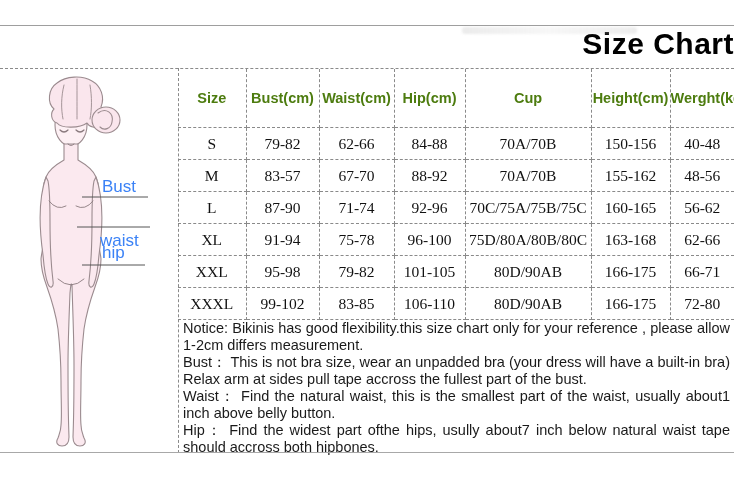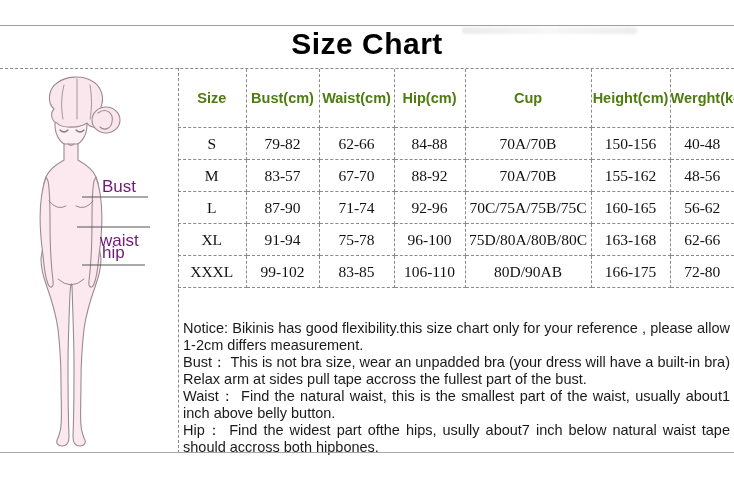--- a/index.html
+++ b/index.html
@@ -8,34 +8,34 @@
     width:734px;height:498px;
     background:#fff;
     overflow:hidden;
     font-family:"Liberation Sans",sans-serif;
     color:#111;
   }
   .top-line{position:absolute;left:0;top:25px;width:734px;height:1px;background:#9e9e9e;}
   .bottom-line{position:absolute;left:0;top:452px;width:734px;height:1px;background:#a8a8a8;}
   .page-title{
     position:absolute;left:0;top:27px;width:734px;margin:0;
-    text-align:center;font-size:30px;font-weight:bold;letter-spacing:.5px;color:#000;
+    text-align:right;font-size:30px;font-weight:bold;letter-spacing:.5px;color:#000;
   }
   .watermark{
     position:absolute;left:462px;top:27px;width:175px;height:7px;
     background:linear-gradient(90deg,rgba(190,190,190,.30),rgba(210,210,210,.18),rgba(190,190,190,.28));
     filter:blur(1px);border-radius:3px;
   }
   .table-top-dash{position:absolute;left:0;top:68px;width:734px;height:0;border-top:1px dashed #8a8a8a;}
   .panel-vline{position:absolute;left:178px;top:68px;height:385px;width:0;border-left:1px dashed #8a8a8a;}
 
   .figure-panel{position:absolute;left:0;top:69px;width:178px;height:384px;}
   .figure-panel svg{position:absolute;left:0;top:0;}
   .fig-label{
-    position:absolute;font-size:17px;line-height:17px;color:#701a75;
+    position:absolute;font-size:17px;line-height:17px;color:#3b82f6;
     font-family:"Liberation Sans",sans-serif;
   }
   .fig-label.bust{left:102px;top:109px;}
   .fig-label.waist{left:100px;top:139px;margin-top:24px;}
   .fig-label.hip{left:102px;top:175px;}
 
   table.size-table{
     position:absolute;left:178px;top:69px;width:556px;
     border-collapse:collapse;table-layout:fixed;
   }
@@ -195,20 +195,29 @@
       <tr>
         <td>XL</td>
         <td>91-94</td>
         <td>75-78</td>
         <td>96-100</td>
         <td>75D/80A/80B/80C</td>
         <td>163-168</td>
         <td>62-66</td>
       </tr>
       <tr>
+        <td>XXL</td>
+        <td>95-98</td>
+        <td>79-82</td>
+        <td>101-105</td>
+        <td>80D/90AB</td>
+        <td>166-175</td>
+        <td>66-71</td>
+      </tr>
+      <tr>
         <td>XXXL</td>
         <td>99-102</td>
         <td>83-85</td>
         <td>106-110</td>
         <td>80D/90AB</td>
         <td>166-175</td>
         <td>72-80</td>
       </tr>
     </tbody>
   </table>

